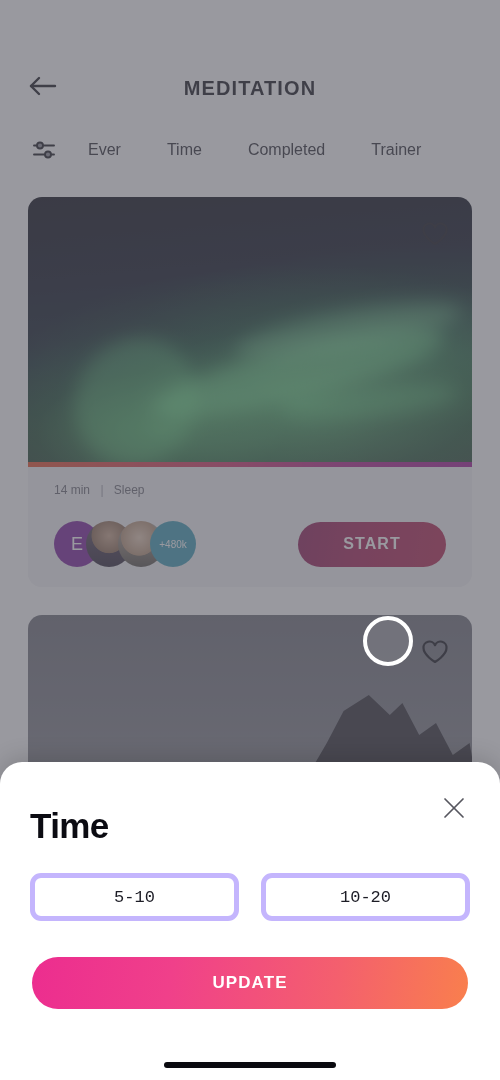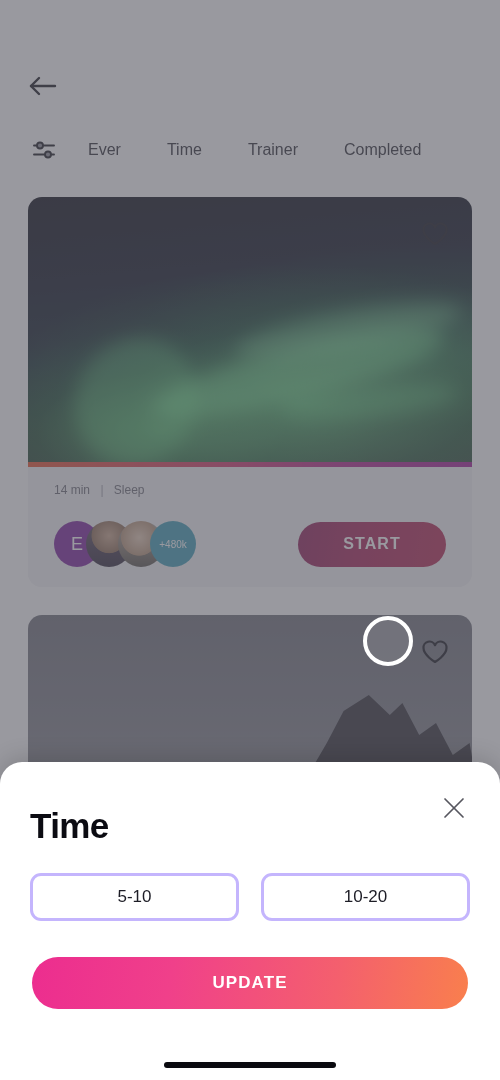--- a/index.html
+++ b/index.html
@@ -318,27 +318,28 @@
     position: absolute;
     left: 30px; right: 30px;
     top: 873px;
     display: flex;
     gap: 22px;
   }
   .option-btn {
     flex: 1 1 0;
     height: 48px;
     border-radius: 11px;
-    border: 3px solid #c4b5fd;
+    border: 5px solid #c4b5fd;
     background: #ffffff;
     font-size: 17px;
     color: #1d1d26;
     display: flex;
     align-items: center;
     justify-content: center;
+    font-family: Liberation Mono, monospace;
   }
   .update-btn {
     position: absolute;
     left: 32px; right: 32px;
     top: 957px;
     height: 52px;
     border: none;
     border-radius: 31px;
     background: linear-gradient(100deg, #ec2d8f 0%, #f0408a 32%, #f4606d 70%, #f97f4d 100%);
     color: #ffffff;
@@ -389,35 +390,36 @@
 
     <div class="navbar">
       <div class="back-btn">
         <span>
           <svg width="30" height="22" viewBox="0 0 30 22" fill="none" stroke="#14141c" stroke-width="2.4" stroke-linecap="round" stroke-linejoin="round">
             <path d="M27 11H3"></path>
               <path d="M11 3L3 11l8 8"></path>
           </svg>
         </span>
       </div>
+      <div class="nav-title">MEDITATION</div>
     </div>
 
     <div class="filters">
       <div class="filter-icon">
         <svg width="26" height="26" viewBox="0 0 26 26" fill="none" stroke="#14141c" stroke-width="1.9" stroke-linecap="round">
           <path d="M2 8.5h20"></path>
             <path d="M2 17.5h20"></path>
           <circle cx="8" cy="8.5" r="3" fill="#8d8d97"></circle>
           <circle cx="16" cy="17.5" r="3" fill="#8d8d97"></circle>
         </svg>
       </div>
       <div class="chip">Ever</div>
       <div class="chip">Time</div>
+      <div class="chip">Completed</div>
       <div class="chip">Trainer</div>
-      <div class="chip">Completed</div>
     </div>
 
     <div class="card" id="card-1">
       <div class="card-media">
         <div class="aurora">
           <div class="aurora-streak s1"></div>
           <div class="aurora-streak s2"></div>
           <div class="aurora-streak s3"></div>
           <div class="aurora-streak s4"></div>
         </div>

